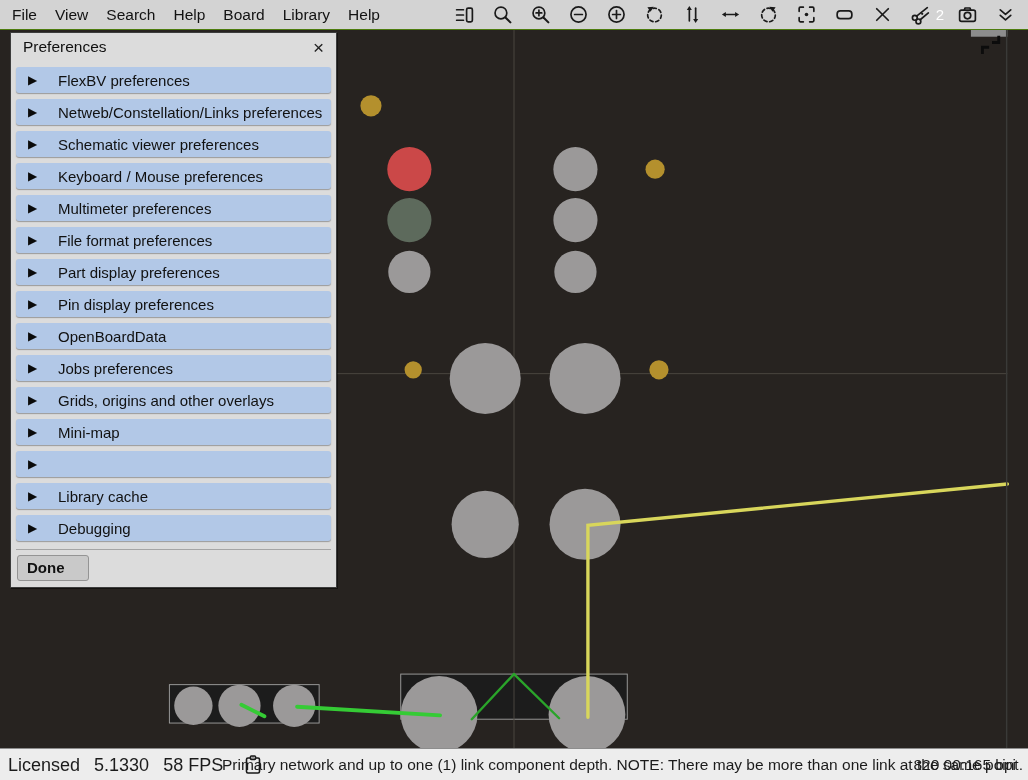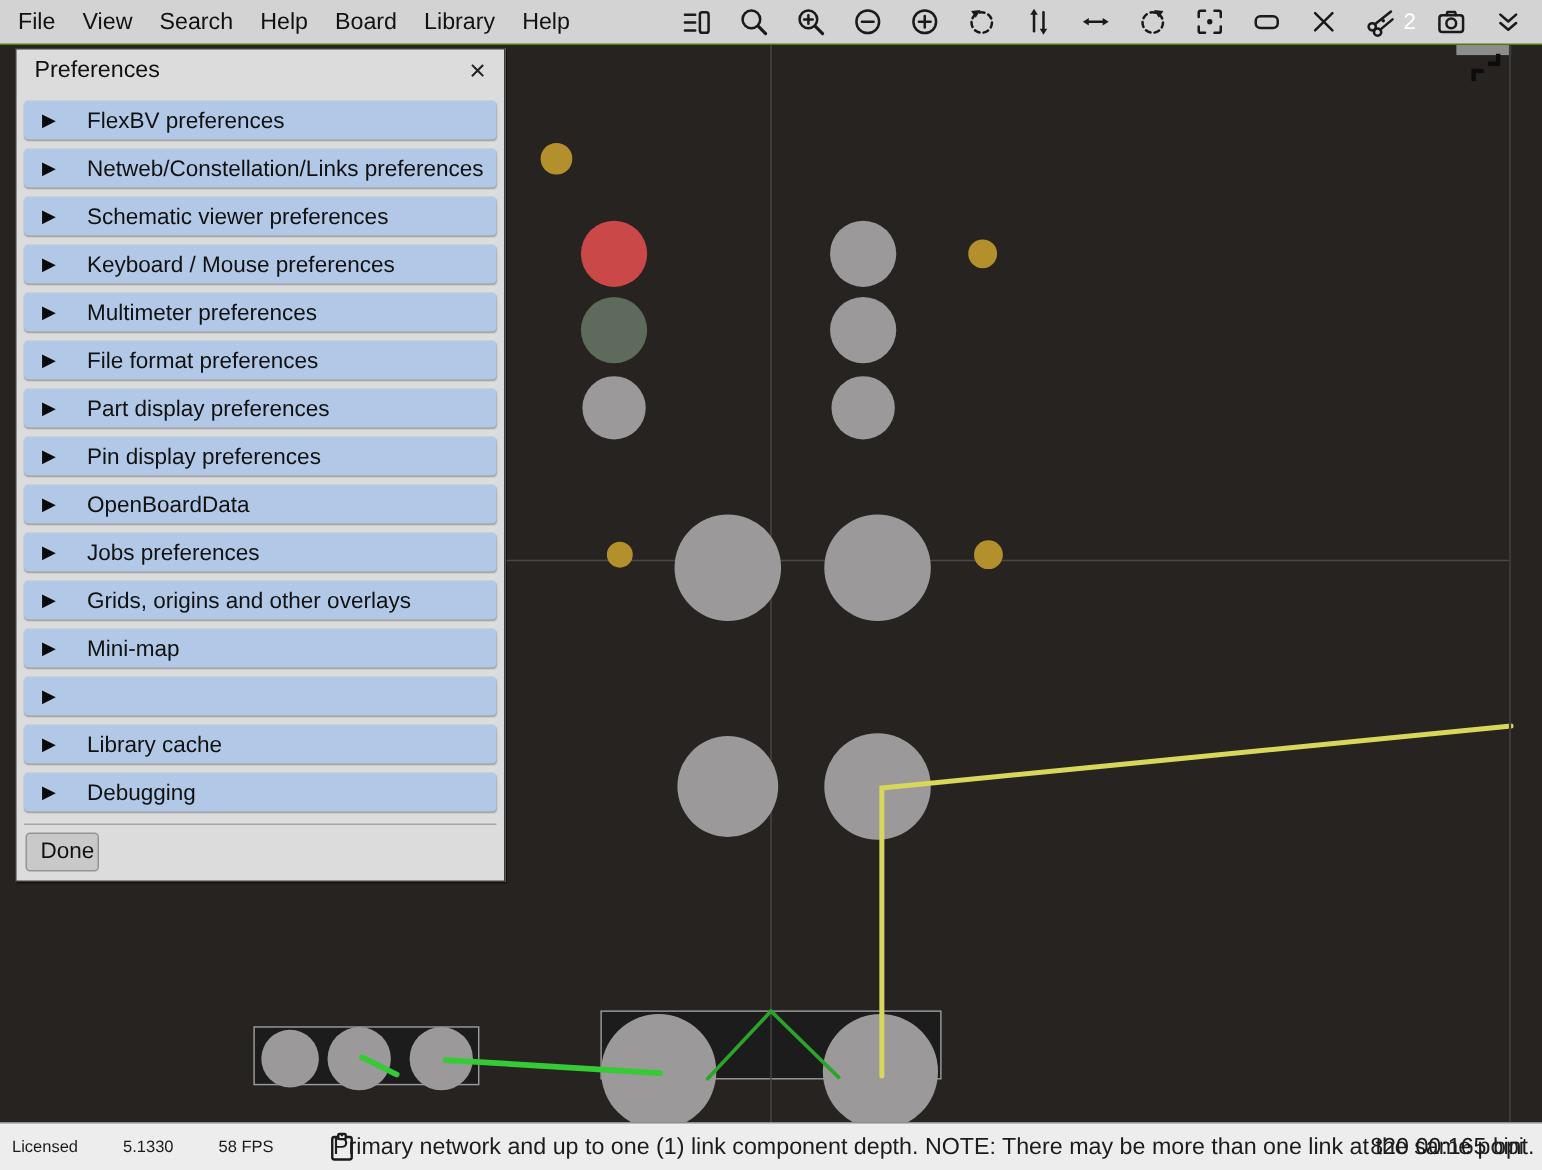--- a/index.html
+++ b/index.html
@@ -61,33 +61,33 @@
   }
   .pref-arrow { font-size:12px; color:#0a0a0a; width:30px; }
   .pref-label { font-size:15px; color:#111; }
   .dialog-footer {
     flex:0 0 auto; border-top:1px solid #a5a5a5;
     margin:2px 5px 0 5px; padding:5px 0 8px 0;
   }
   .done-btn {
     display:inline-block; font-size:15px; color:#111;
     background:#c9c9c9; border:1px solid #949494; border-radius:3px;
-    padding:3px 2px 4px 9px; margin-left:1px; cursor:default;
+    padding:3px 23px 4px 9px; margin-left:1px; cursor:default;font-weight:bold;
   }
 
   
   .statusbar {
     position:absolute; left:0; top:748px; width:1028px; height:32px;
     background:#ededed; border-top:1px solid #8d8d8d;
     z-index:30; overflow:hidden;
   }
   .status-left {
     position:absolute; left:8px; top:0; height:32px;
-    display:flex; align-items:center; gap:30px;
-    font-size:11px; color:#1c1c1c; white-space:nowrap;
+    display:flex; align-items:center; gap:14px;
+    font-size:18px; color:#1c1c1c; white-space:nowrap;
   }
   .clipboard-icon { width:20px; height:22px; margin-left:6px; }
   .status-message {
     position:absolute; left:222px; top:0; height:32px;
     display:flex; align-items:center;
     font-size:15.5px; color:#1c1c1c; white-space:nowrap;
   }
   .status-right {
     position:absolute; right:12px; top:0; height:32px;
     display:flex; align-items:center;

